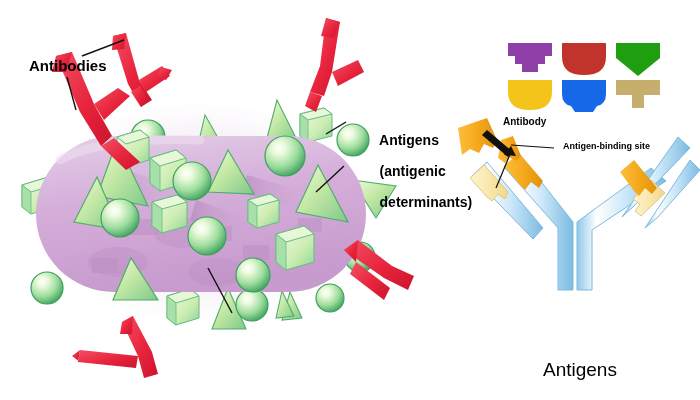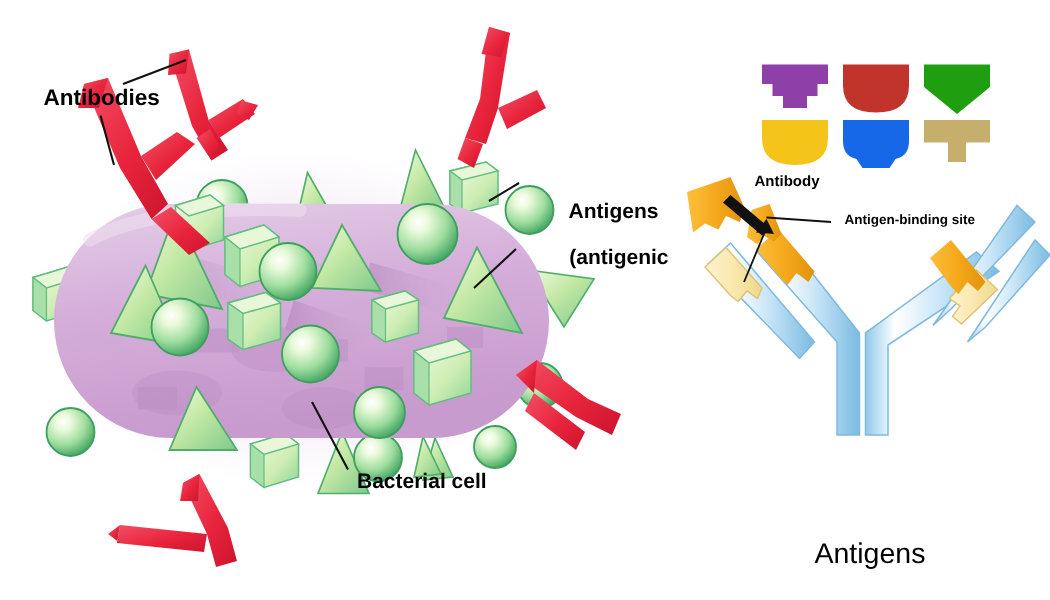--- a/index.html
+++ b/index.html
@@ -299,23 +299,23 @@
       <path d="M487 130 L513 152 L508 157 L482 135 Z"></path>
       <path d="M516 156 L504 155 L511 146 Z"></path>
     </g>
   </svg>
 
   <div class="lbl lbl-bold" id="antibodies-label">Antibodies</div>
 
   <div class="lbl lbl-bold" id="epitopes-label">
     <span>Antigens</span><br>
     <span>(antigenic</span><br>
+    <span>determinants)</span>
   </div>
 
-  <div class="lbl lbl-bold" id="bacterial-label">Bacterial cell</div>
 
 
   <div class="lbl" id="antibody-title">Antigens</div>
 
   <div class="lbl lbl-bold" id="antigen-label">Antibody</div>
 
   <div class="lbl lbl-bold" id="binding-site-label">Antigen-binding site</div>
 
 </div>
 

